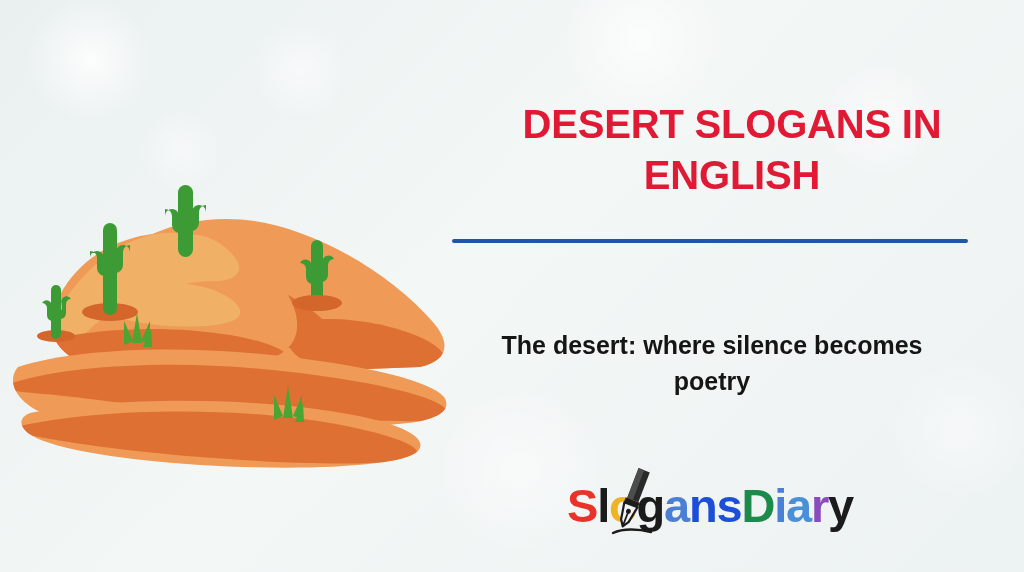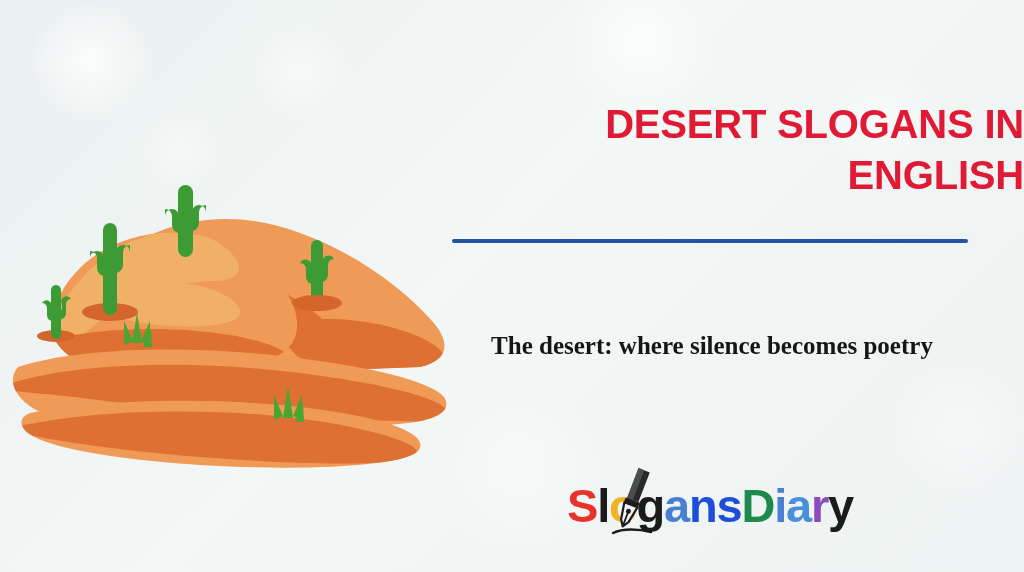--- a/index.html
+++ b/index.html
@@ -54,21 +54,21 @@
     top: 0;
     width: 584px;
     height: 572px;
   }
 
   #page-title {
     position: absolute;
     left: 0;
     top: 72px;
     width: 584px;
-    text-align: right;
+    text-align: center;
     font-size: 40px;
     font-weight: bold;
     line-height: 1.28;
     letter-spacing: -0.2px;
     color: #e01a35;
     text-transform: uppercase;
   }
 
   #title-divider {
     position: absolute;
@@ -83,21 +83,20 @@
   #subtitle {
     position: absolute;
     left: 22px;
     top: 303px;
     width: 500px;
     text-align: center;
     font-size: 25px;
     font-weight: bold;
     line-height: 1.42;
     color: #151515;
-    font-family: Liberation Serif, serif;
   }
 
   
   #brand-logo {
     position: absolute;
     left: 20px;
     top: 478px;
     width: 500px;
     height: 68px;
     text-align: center;

